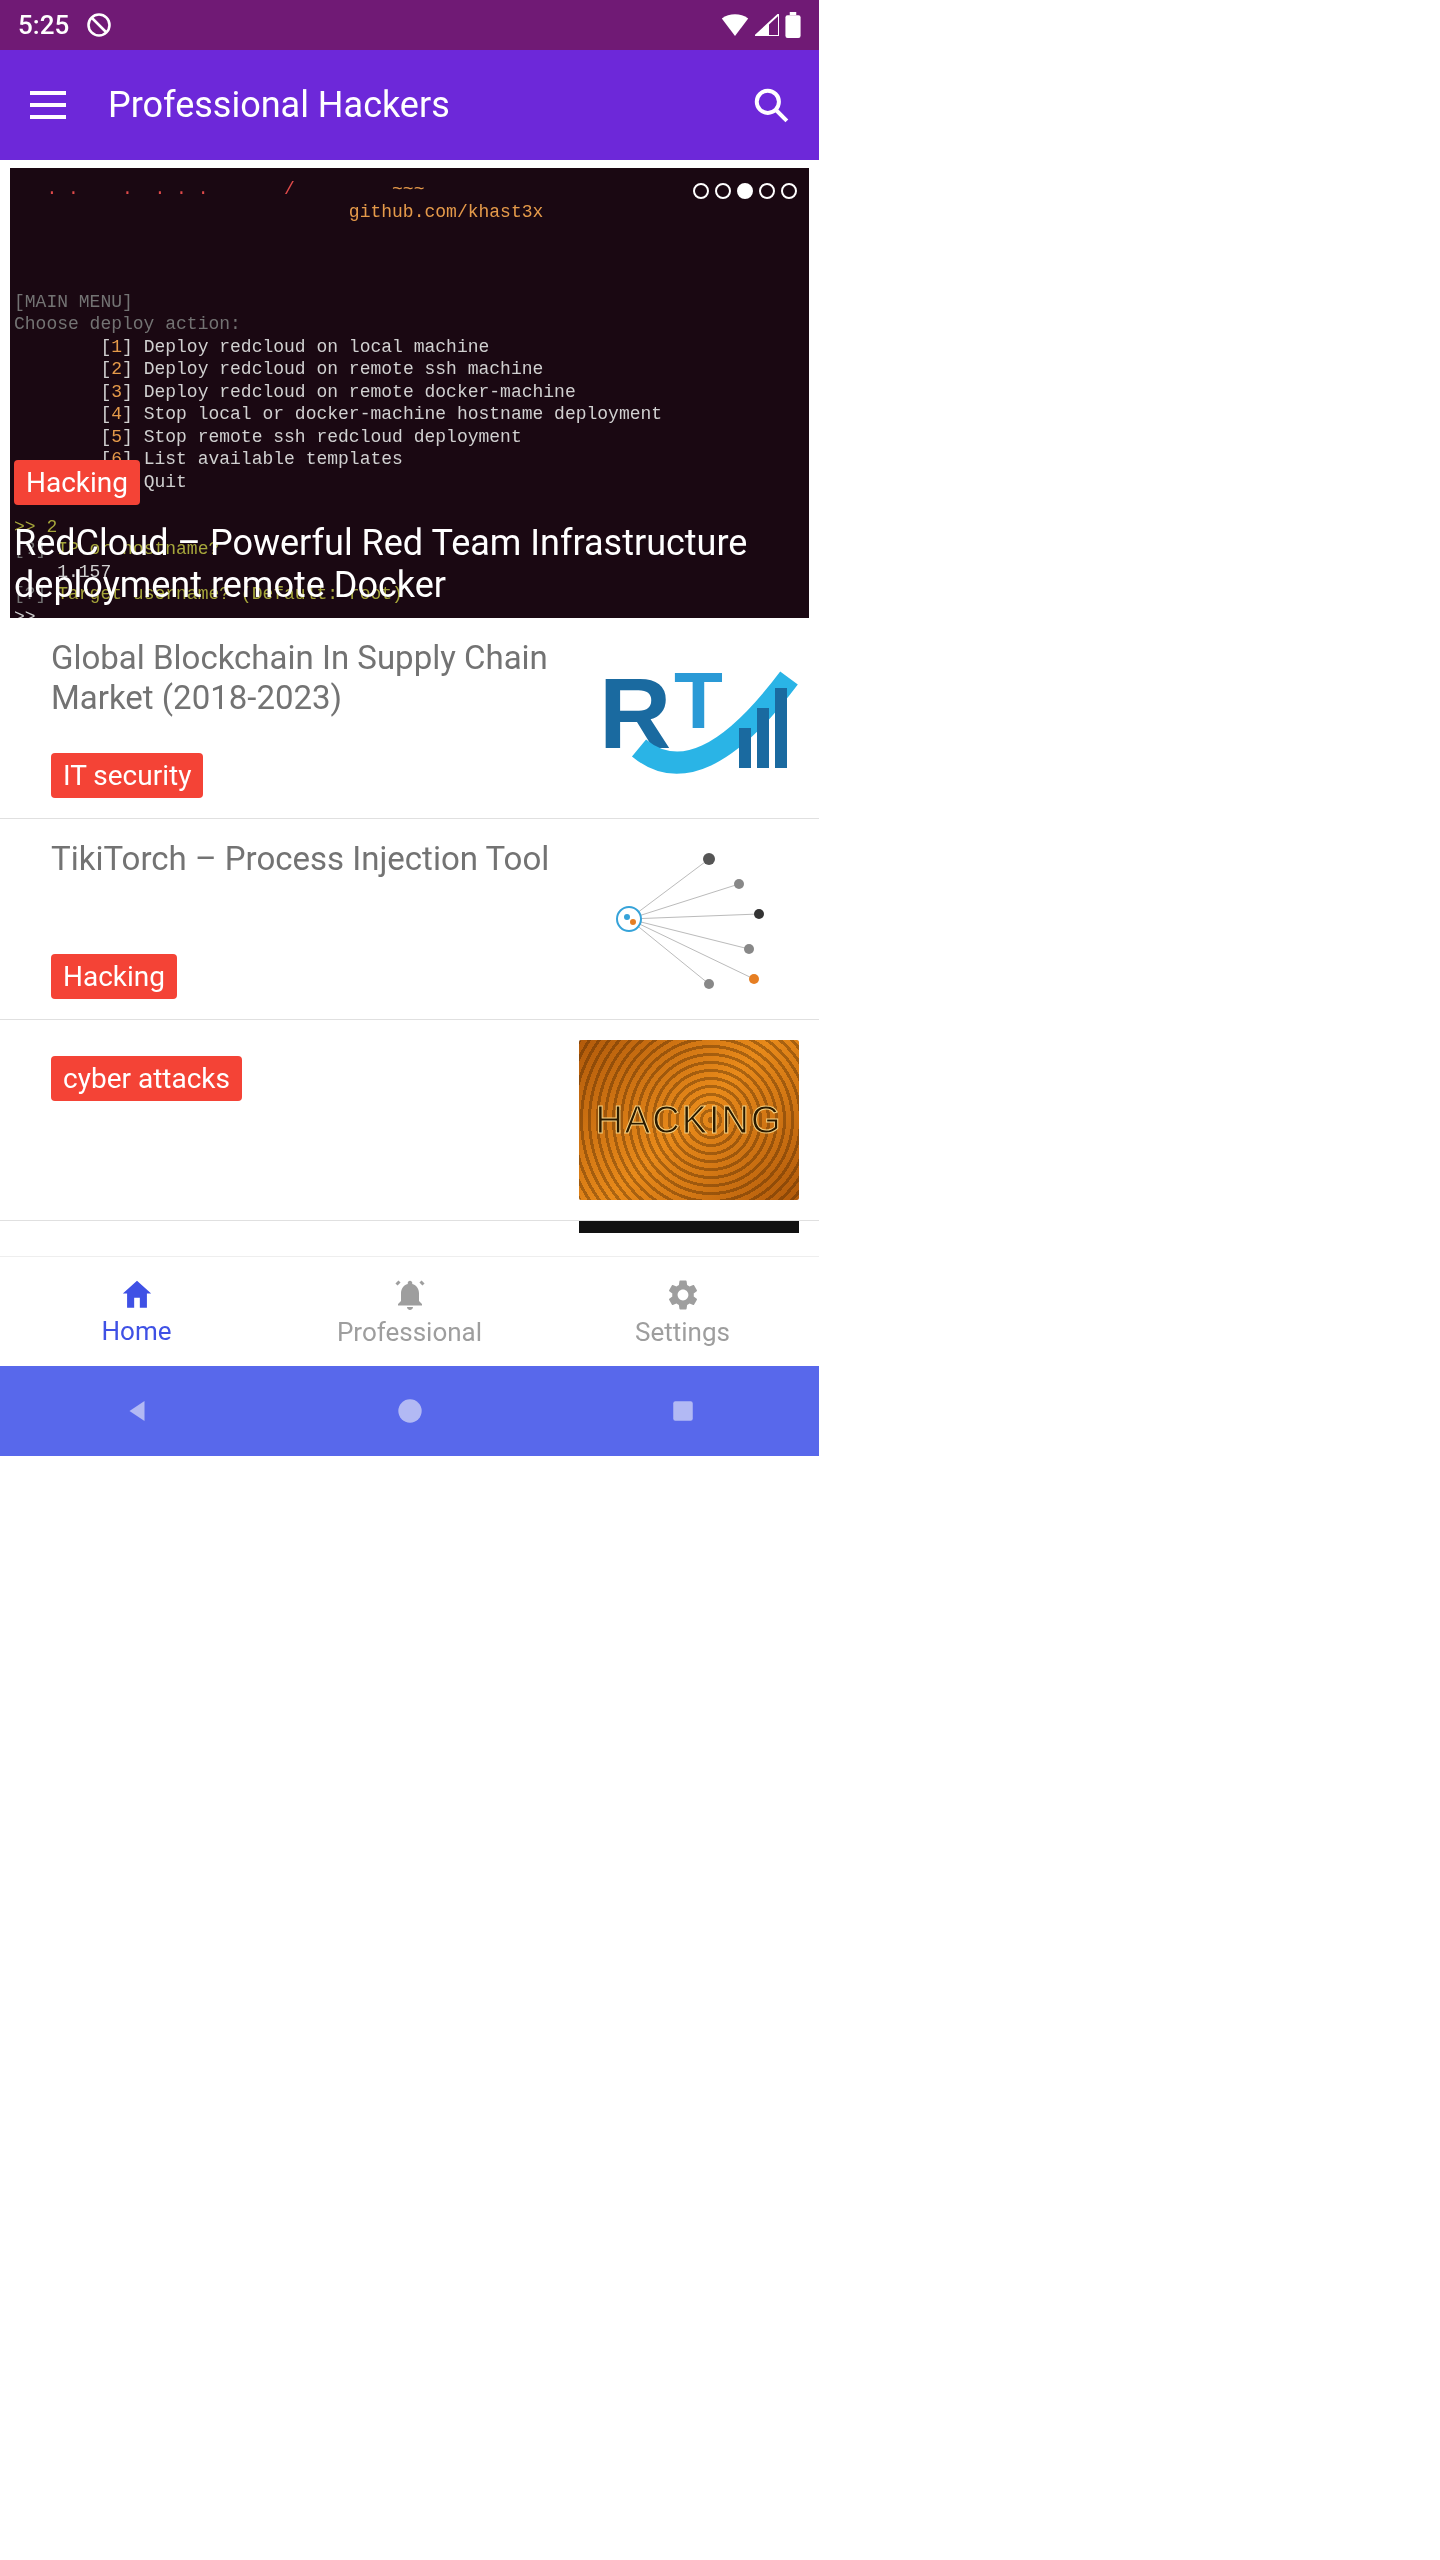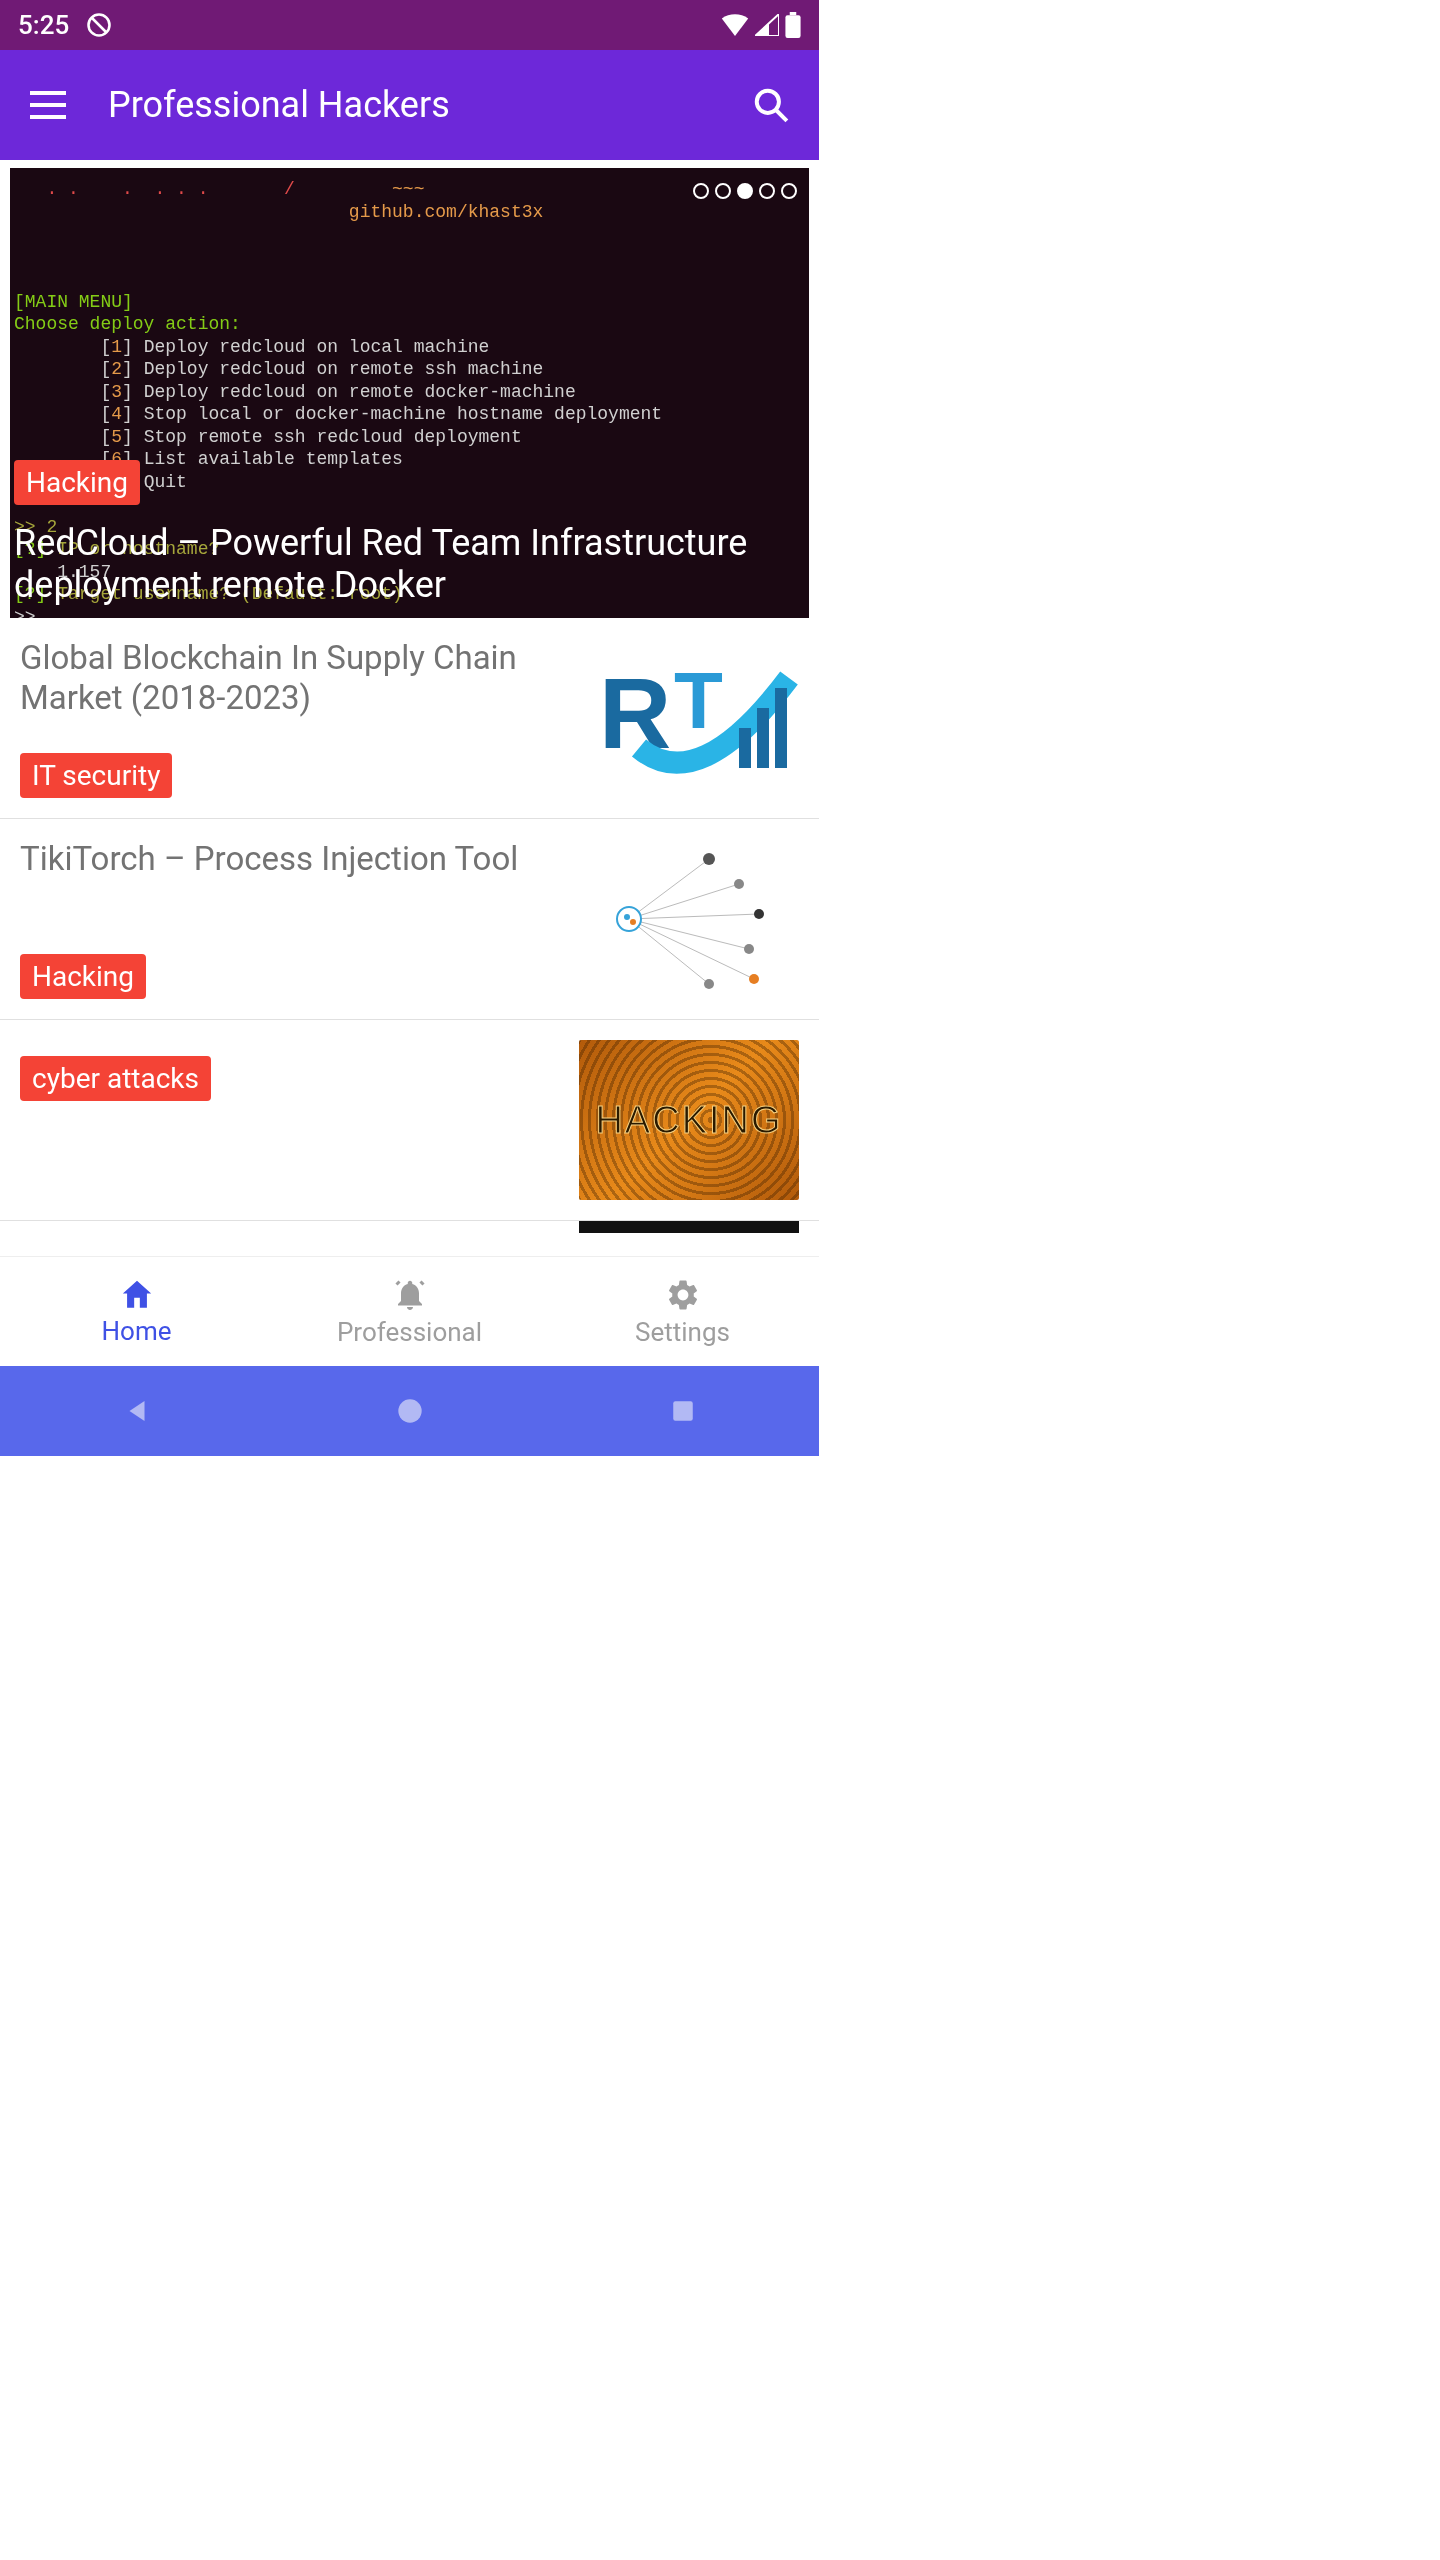--- a/index.html
+++ b/index.html
@@ -20,36 +20,36 @@
 
 
 .hero { position: relative; height: 450px; background: #1a0812; color: #fff; overflow: hidden; margin: 8px 10px 0 10px; }
 .hero-terminal {
   position: absolute; inset: 0;
   font-family: "Courier New", monospace; font-size: 18px; line-height: 1.25;
   padding: 10px 4px;
   white-space: pre; color: #d0d0d0;
 }
 .hero-terminal .orange { color: #e59a4a; }
-.hero-terminal .blue { color: #84cc16; text-align: right; }
+.hero-terminal .blue { color: #737373; text-align: right; }
 .hero-terminal .red { color: #e04a4a; }
 .hero-terminal .olive { color: #a6a63b; }
 .hero-dots { position: absolute; top: 15px; right: 12px; display: flex; gap: 6px; }
 .hero-dot { width: 16px; height: 16px; border: 2px solid #fff; border-radius: 50%; }
 .hero-dot.active { background: #fff; }
 .hero-overlay { position: absolute; left: 4px; bottom: 12px; right: 10px; }
 .hero-title { font-size: 36px; font-weight: 400; color: #fff; line-height: 1.15; }
 
 .tag { display: inline-block; background: #F44336; color: #fff; font-size: 28px; padding: 6px 12px; border-radius: 4px; }
 .hero .tag { margin-bottom: 18px; }
 
 
 .list { flex: 1; overflow: hidden; }
 .article { display: flex; padding: 20px; border-bottom: 1px solid #e0e0e0; gap: 20px; min-height: 200px; }
-.article-text { flex: 1; display: flex; flex-direction: column; justify-content: space-between; }
+.article-text { flex: 1; display: flex; flex-direction: column; justify-content: space-between; margin-left: 31px; }
 .article-title { font-size: 33px; color: #737373; line-height: 1.2; font-weight: 400; }
 .article-tag-row { margin-top: 16px; }
 .thumb { width: 220px; height: 160px; flex-shrink: 0; display: flex; align-items: center; justify-content: center; border-radius: 2px; overflow: hidden; }
 
 
 .thumb-rt { position: relative; }
 .thumb-rt svg { width: 100%; height: 100%; }
 .thumb-network { background: #fff; }
 .thumb-network svg { width: 100%; height: 100%; }
 .thumb-hacking { background: linear-gradient(135deg,#b25a0a,#e88a1a,#b25a0a); position: relative; display:flex; align-items:center; justify-content:center; }

